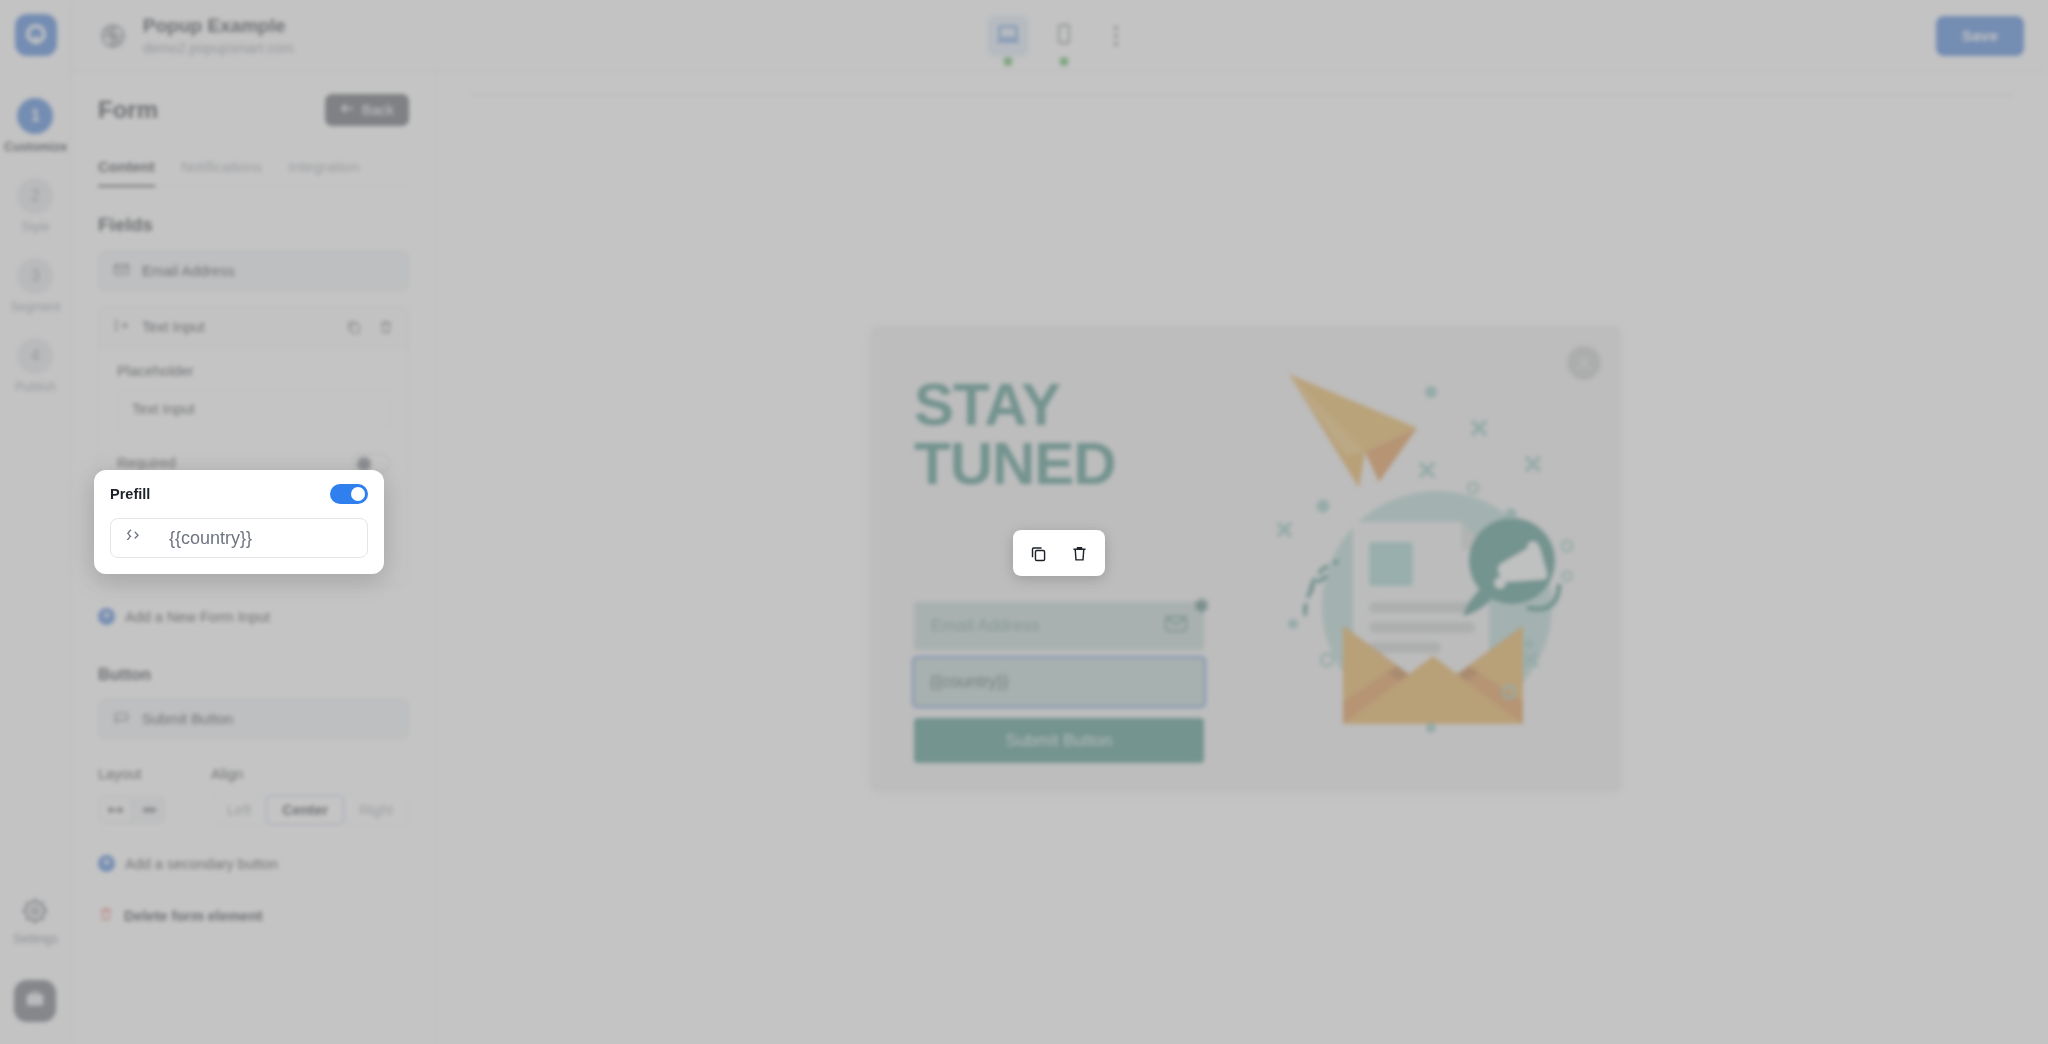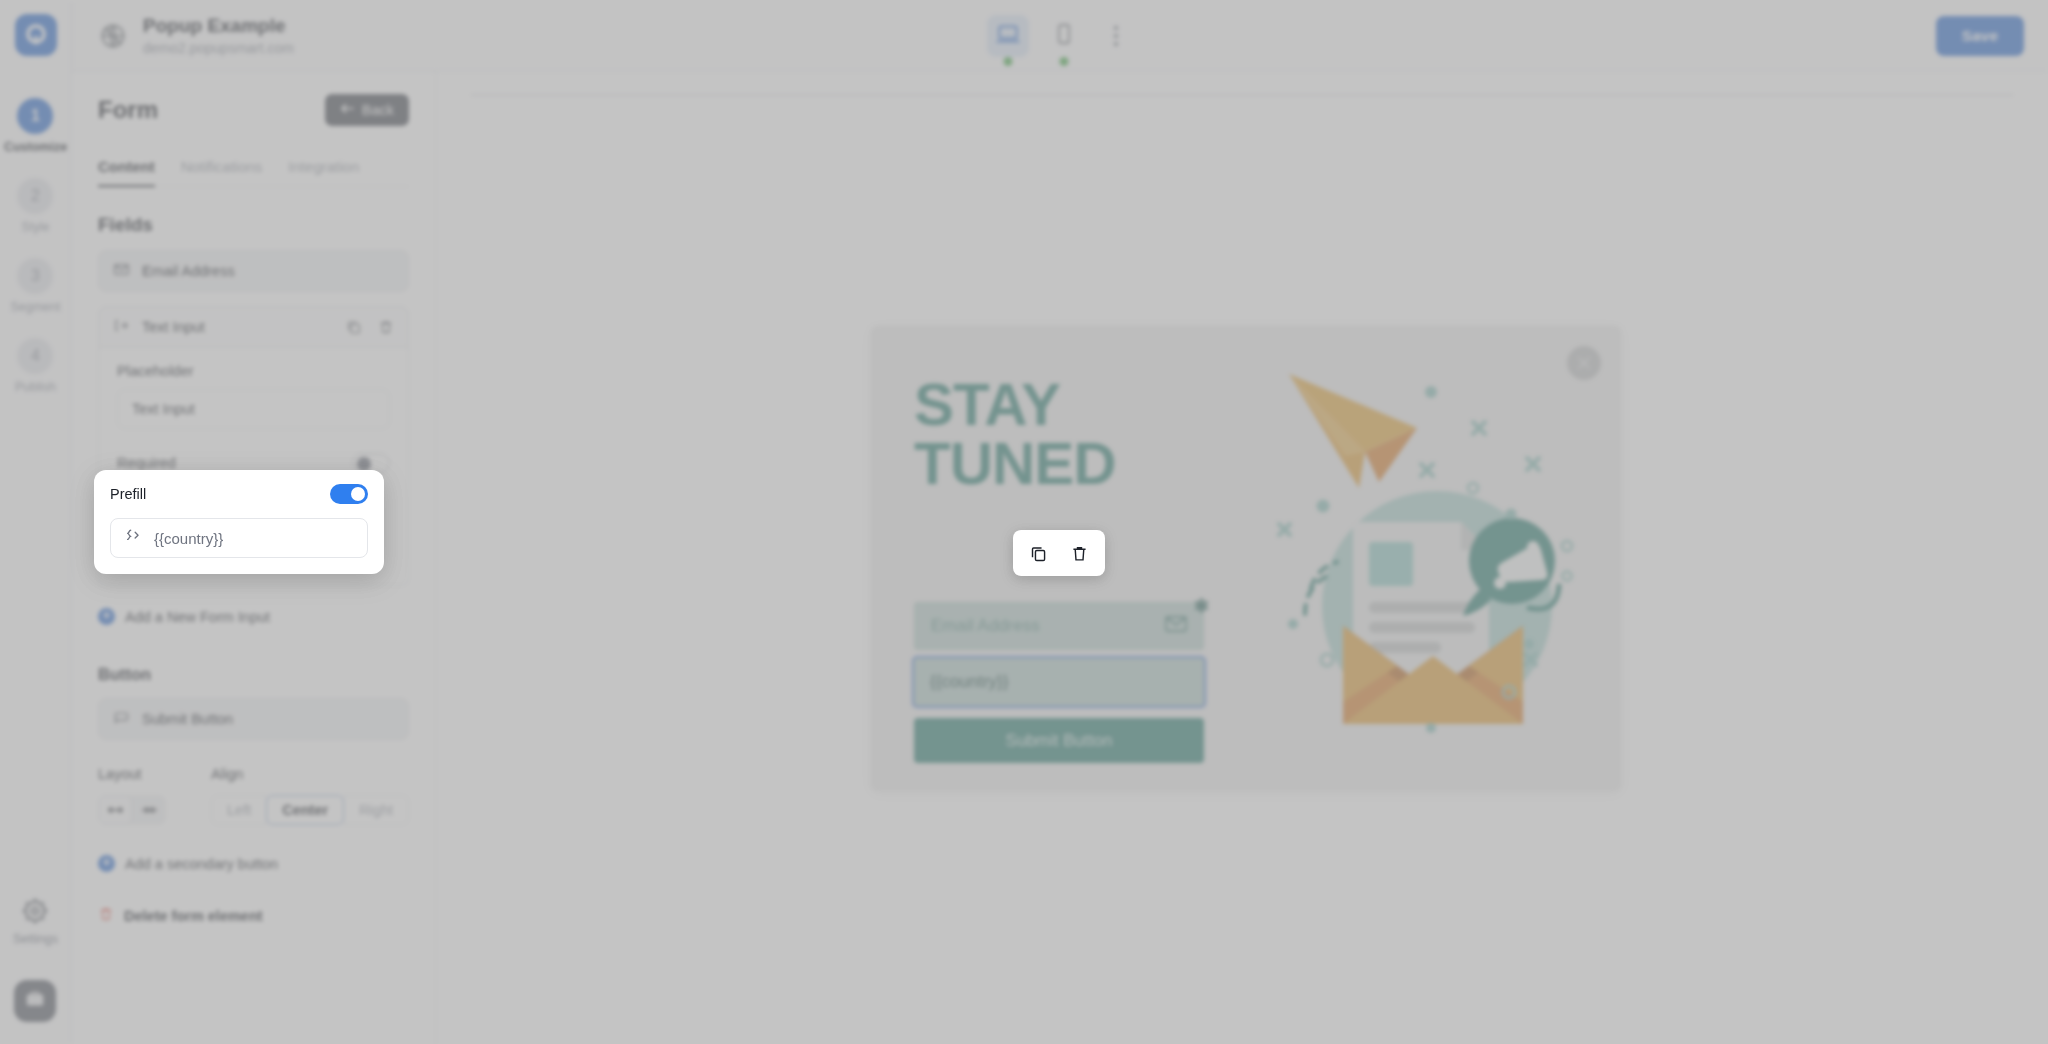--- a/index.html
+++ b/index.html
@@ -119,26 +119,26 @@
   .toggle.on { background: #2f7fef; }
   .toggle.on .knob { position:absolute; top:3px; right:3px; width:14px; height:14px; border-radius:50%; background:#fff; }
 
   
   .prefill-pop {
     position: absolute; left: 94px; top: 470px; width: 290px;
     background: #ffffff; border-radius: 12px; padding: 14px 16px 16px 16px;
     box-shadow: 0 6px 26px rgba(0,0,0,0.18); z-index: 200;
   }
   .prefill-head { display:flex; align-items:center; justify-content:space-between; }
-  .prefill-head .lbl { font-weight: 400; }
+  .prefill-head .lbl { font-weight: 700; }
   .token-box {
     margin-top: 14px; border: 1px solid #e4e6ea; border-radius: 8px;
     height: 40px; display: flex; align-items: center; gap: 12px; padding: 0 13px; cursor: pointer;
   }
-  .token-box .tok { font-size: 15px; color: #6f7480; }
+  .token-box .tok { font-size: 18px; color: #6f7480; margin-left: 15px; }
 
   .add-link { display:flex; align-items:center; gap: 10px; margin-top: 22px; cursor:pointer; }
   .add-link .plus {
     width: 17px; height: 17px; border-radius: 50%; background: #2f6fd0; color:#fff;
     font-size: 14px; line-height: 15px; text-align: center; font-weight: 700;
   }
   .add-link span.t { font-size: 14.5px; color: #1d2129; }
   .grp-title { font-size: 16.5px; font-weight: 700; color: #1d2129; margin-top: 40px; }
   .la-row { display:flex; margin-top: 26px; }
   .la-col-1 { width: 148px; }

